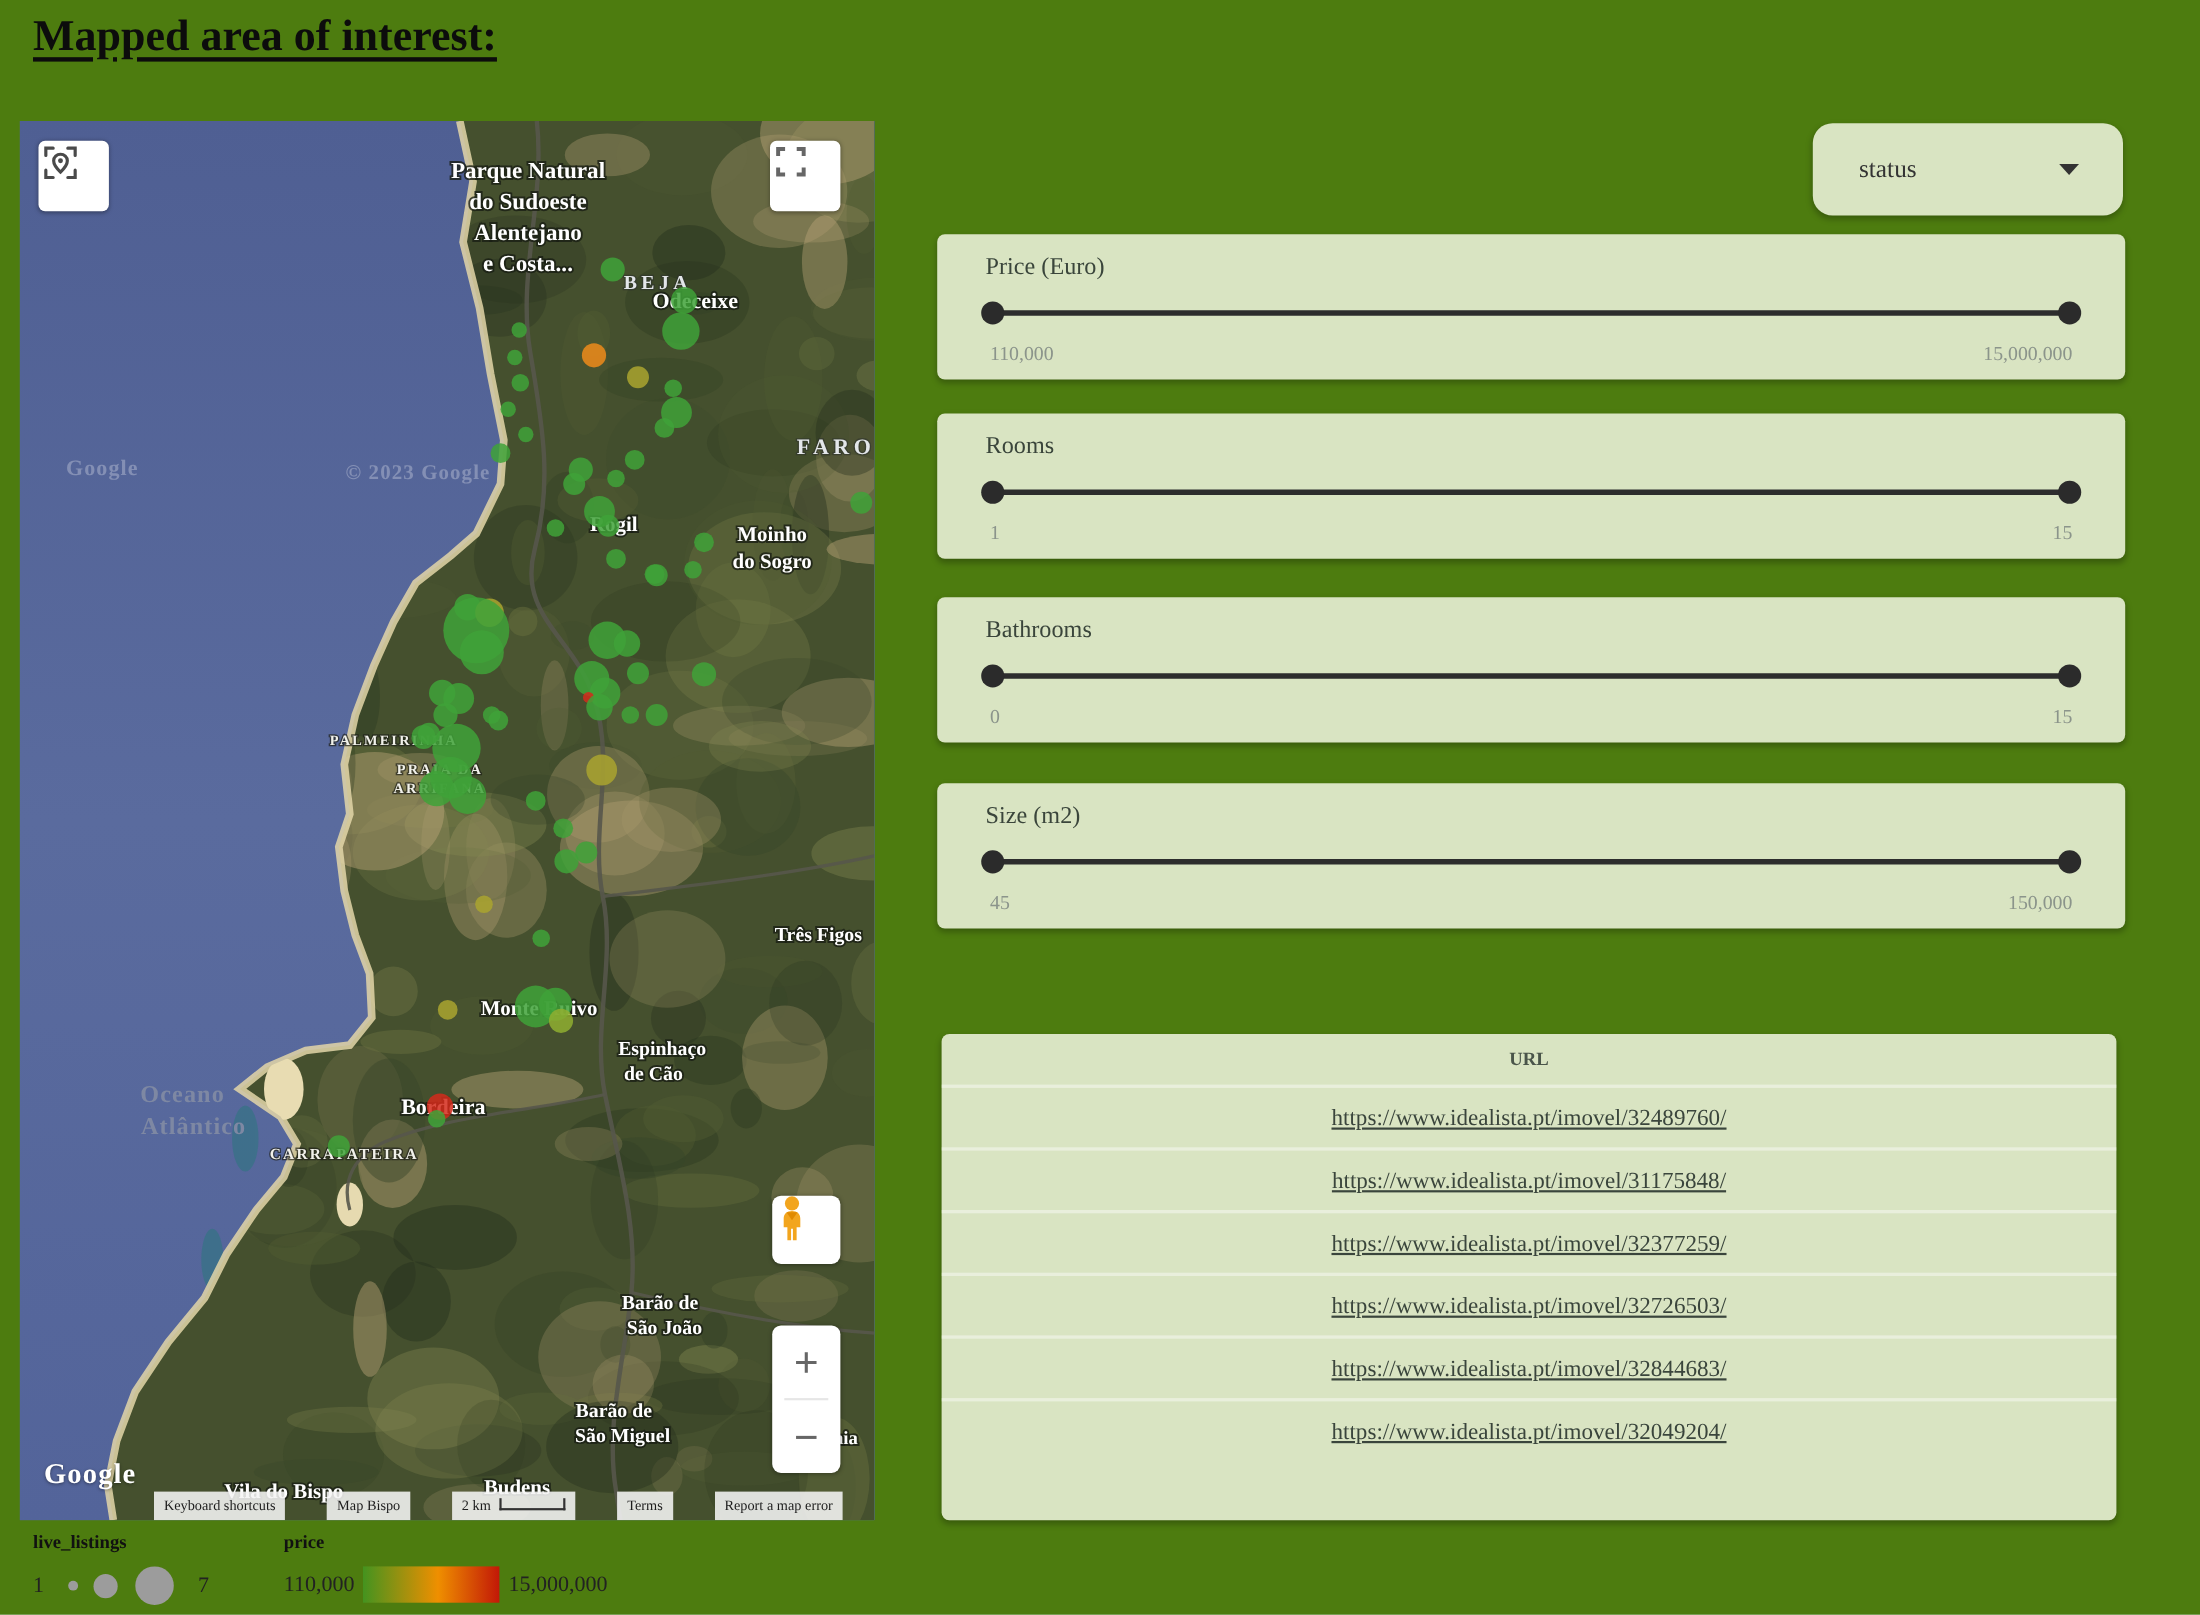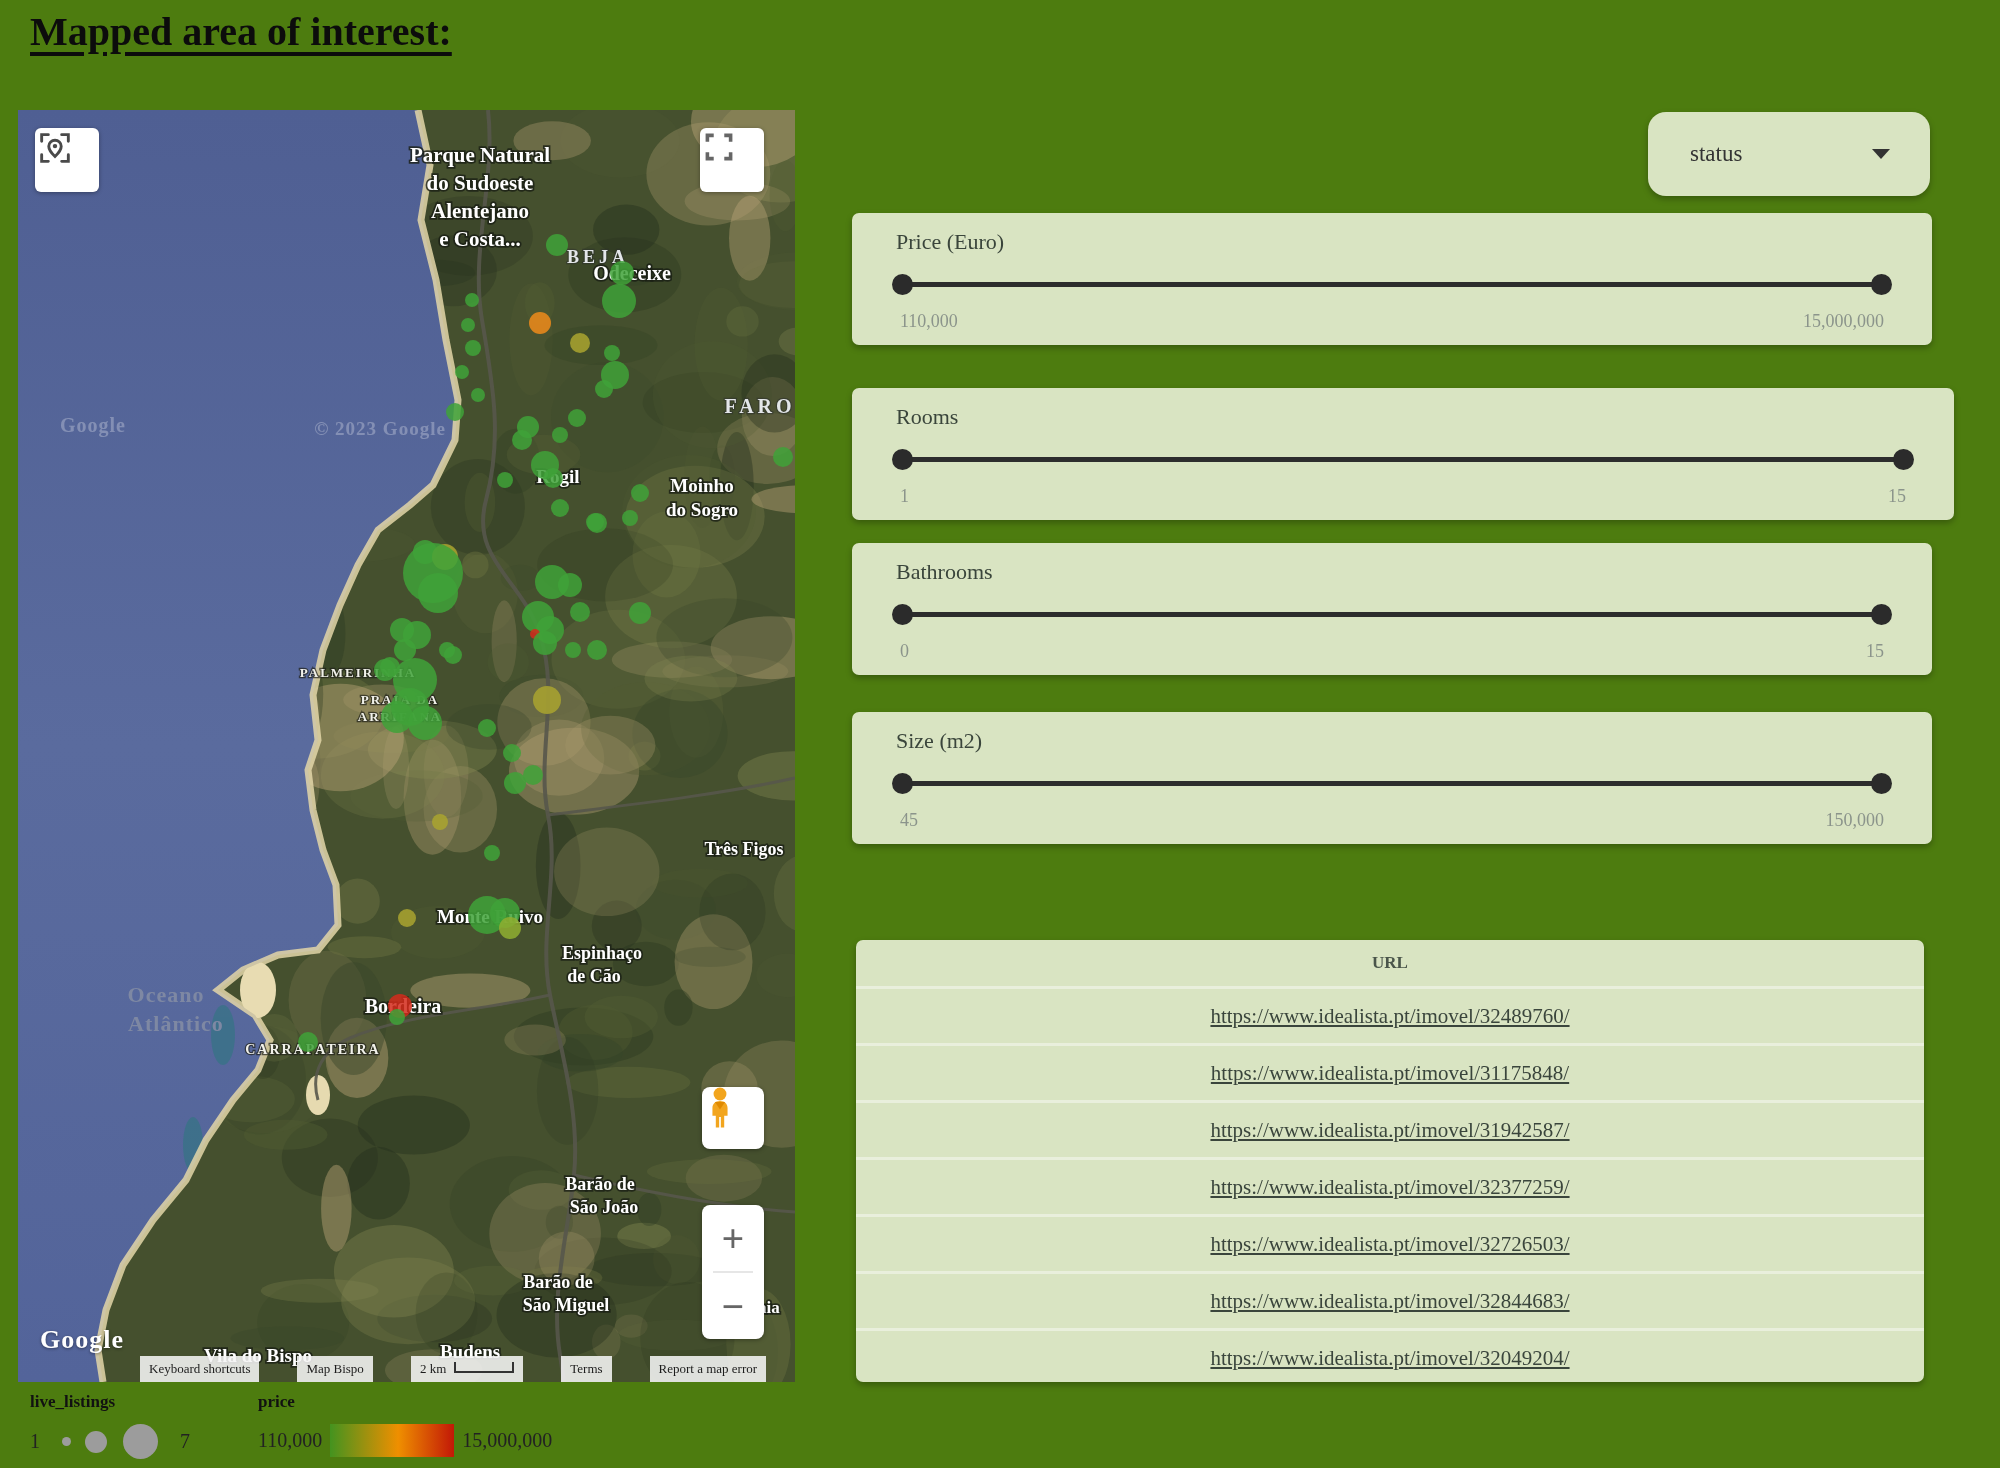--- a/index.html
+++ b/index.html
@@ -457,21 +457,21 @@
       <div class="sage-panel slider-panel" style="top: 213px;">
         <div class="slider-label">Price (Euro)</div>
         <div class="slider-track">
           <div class="track-line"></div>
           <div class="handle left"></div>
           <div class="handle right"></div>
         </div>
         <div class="slider-min">110,000</div>
         <div class="slider-max">15,000,000</div>
       </div>
-      <div class="sage-panel slider-panel" style="top: 388px; padding-left: 22px;">
+      <div class="sage-panel slider-panel" style="top: 376px;">
         <div class="slider-label">Rooms</div>
         <div class="slider-track">
           <div class="track-line"></div>
           <div class="handle left"></div>
           <div class="handle right"></div>
         </div>
         <div class="slider-min">1</div>
         <div class="slider-max">15</div>
       </div>
       <div class="sage-panel slider-panel" style="top: 543px;">
@@ -497,23 +497,20 @@
     </div>
 
   <div id="url-table" class="sage-panel">
     <div id="url-header">URL</div>
     <div id="url-rows">
         <div class="url-row">
           <a href="#">https://www.idealista.pt/imovel/32489760/</a>
         </div>
         <div class="url-row">
           <a href="#">https://www.idealista.pt/imovel/31175848/</a>
-        </div>
-        <div class="url-row">
-          <a href="#">https://www.idealista.pt/imovel/31942587/</a>
         </div>
         <div class="url-row">
           <a href="#">https://www.idealista.pt/imovel/32377259/</a>
         </div>
         <div class="url-row">
           <a href="#">https://www.idealista.pt/imovel/32726503/</a>
         </div>
         <div class="url-row">
           <a href="#">https://www.idealista.pt/imovel/32844683/</a>
         </div>

